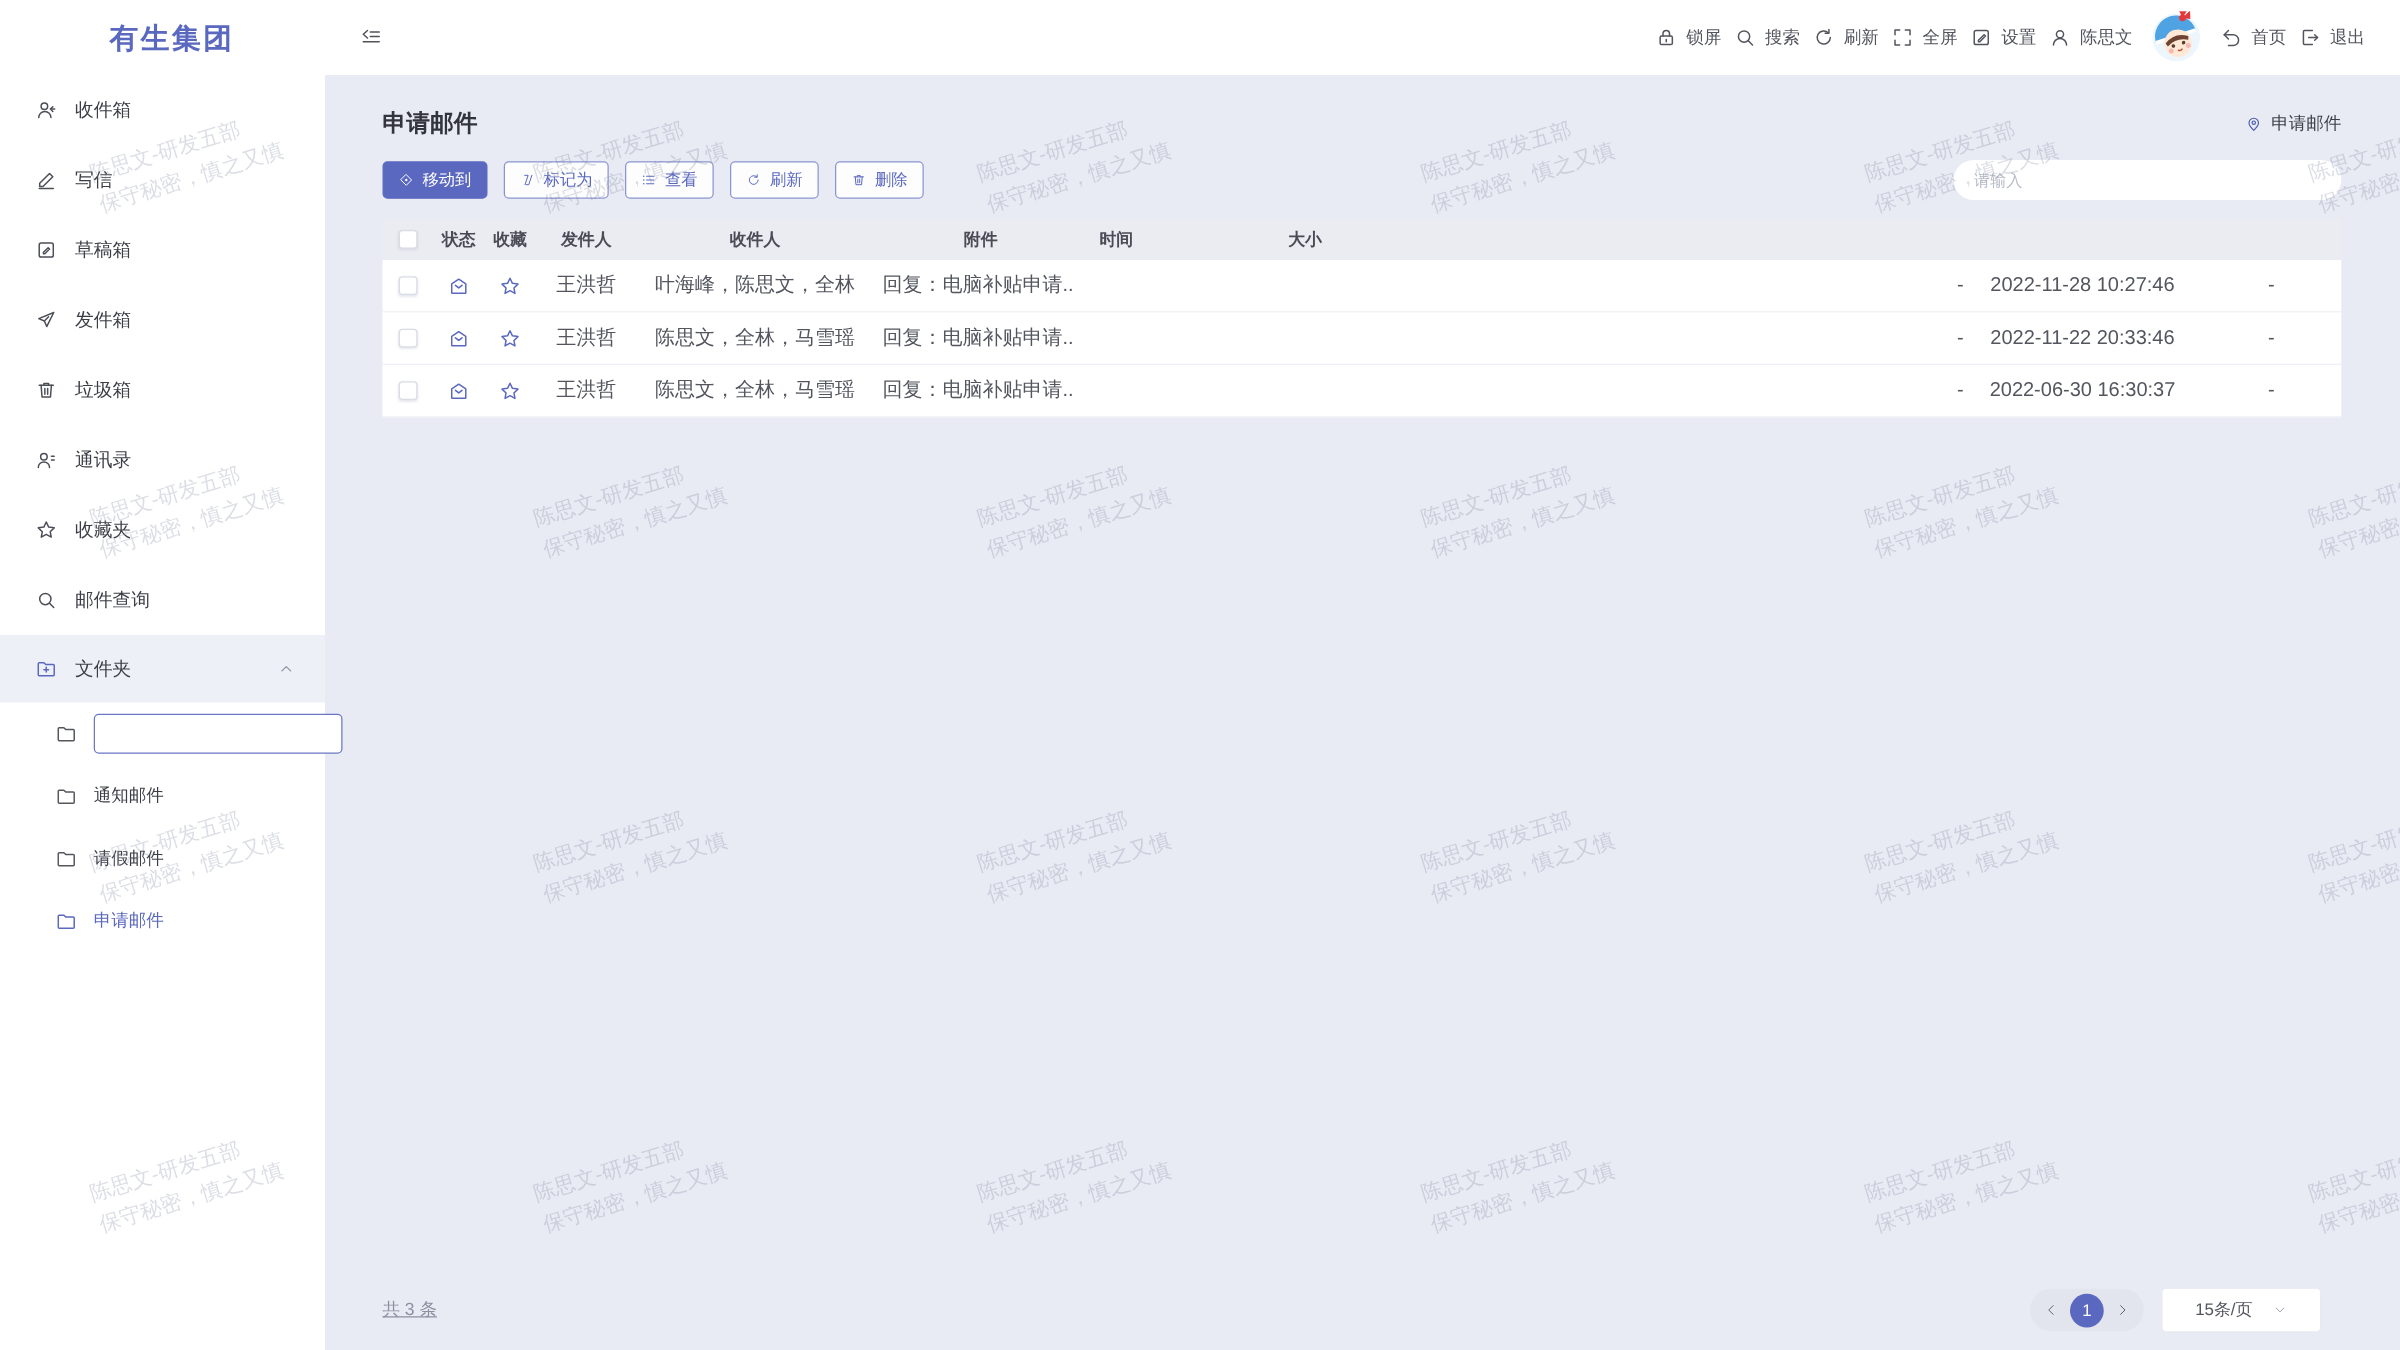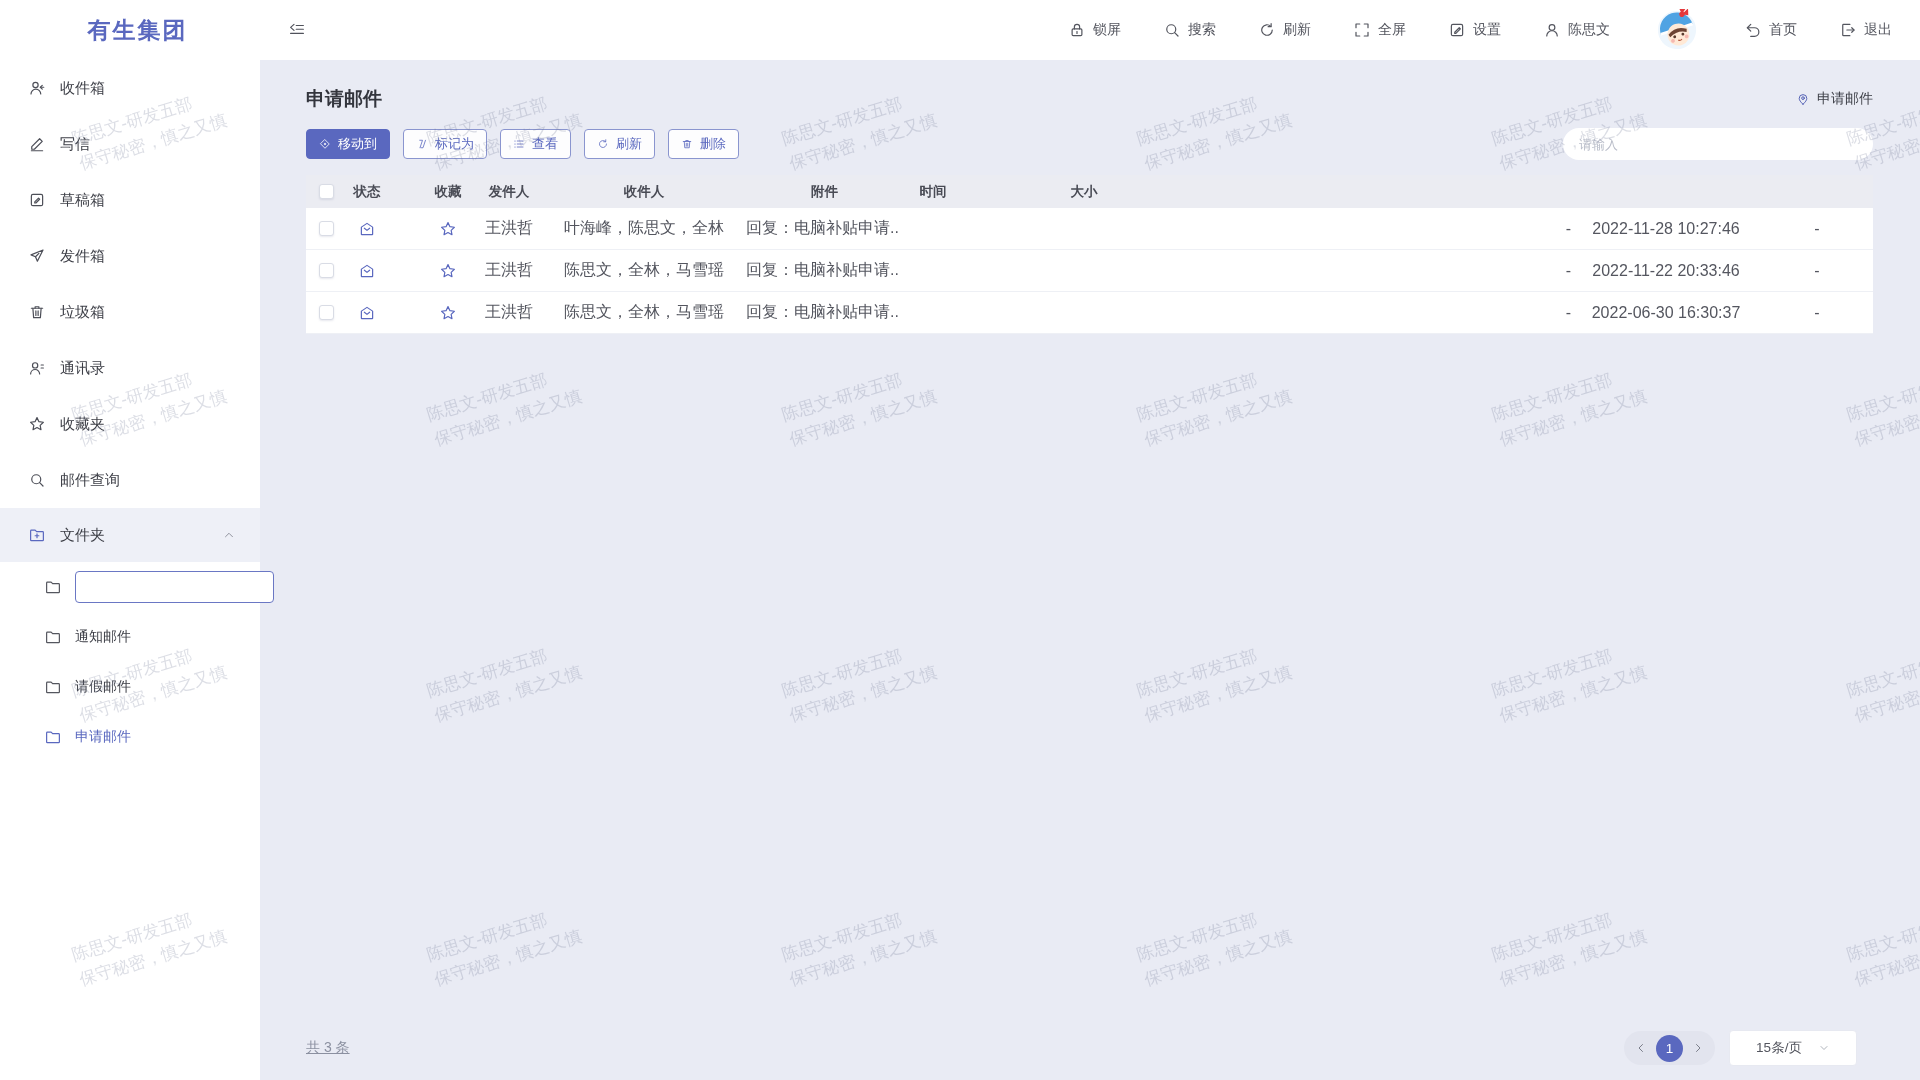--- a/index.html
+++ b/index.html
@@ -24,21 +24,21 @@
              font-size:14px; color:#3c3e46; cursor:pointer; }
   .sub-row .ic { color:#55575f; }
   .sub-row.selected, .sub-row.selected .ic { color:var(--primary); }
   .folder-input { flex:1; margin-right:20px; height:32px; border:1px solid #6a77c4; border-radius:4px;
                   background:#fff; outline:none; padding:0 8px; font-size:14px; font-family:inherit; }
 
   
   .right-col { flex:1; display:flex; flex-direction:column; min-width:0; }
   .topbar { height:60px; background:#fff; display:flex; align-items:center; padding:0 28px; flex:0 0 60px; }
   .collapse-btn { color:#50525b; cursor:pointer; display:flex; }
-  .topbar-actions { margin-left:auto; display:flex; align-items:center; gap:42px; }
+  .topbar-actions { margin-left:auto; display:flex; align-items:center; gap:10px; }
   .tb-item { display:flex; align-items:center; gap:7px; font-size:14px; color:#53555e; cursor:pointer; white-space:nowrap; }
   .tb-item .ic { color:#53555e; }
   .avatar { width:42px; height:42px; border-radius:50%; overflow:visible; margin:0 4px; cursor:pointer; flex:0 0 42px; }
 
   
   .main { flex:1; display:flex; flex-direction:column; padding:0 47px 0 46px; min-height:0; }
   .title-row { margin-top:26px; display:flex; align-items:center; justify-content:space-between; }
   .page-title { font-size:19px; font-weight:600; color:#33353d; }
   .breadcrumb { display:flex; align-items:center; gap:7px; font-size:14px; color:#3d3f47; }
   .breadcrumb .ic { color:#4a58b0; }
@@ -53,21 +53,21 @@
                   background:#fff; padding:0 16px; font-size:13px; color:#53555e; outline:none; font-family:inherit; }
   .search-input::placeholder { color:#b9bdc9; }
 
   .mail-table { margin-top:15px; }
   .thead { display:flex; align-items:center; height:33px; background:#ebecf2;
            font-size:13.5px; font-weight:bold; color:#494b55; }
   .trow { display:flex; align-items:center; height:42px; background:#fff;
           border-bottom:1px solid #eef0f5; font-size:16px; color:#54565f; cursor:pointer; }
   .c-check { width:40px; display:flex; align-items:center; justify-content:center; }
   .c-status{ width:42px; display:flex; align-items:center; justify-content:center; }
-  .c-fav   { width:40px; display:flex; align-items:center; justify-content:center;margin-left:40px; }
+  .c-fav   { width:40px; display:flex; align-items:center; justify-content:center; }
   .c-sender{ width:82px; text-align:center; }
   .c-recip { width:188px; text-align:center; white-space:nowrap; }
   .c-subj  { flex:1; text-align:left; padding-left:8px; white-space:nowrap; overflow:hidden; }
   .thead .c-subj { text-align:center; padding-left:0; }
   .c-attach{ width:100px; text-align:right; }
   .c-time  { width:190px; text-align:center; }
   .c-size  { width:112px; text-align:center; }
   .cb { width:15px; height:15px; border:1px solid #d9dce5; border-radius:3px; background:#fff;
         box-shadow:0 1px 2px rgba(120,130,160,.18); cursor:pointer; display:inline-block; }
   .c-status .ic, .c-fav .ic { color:var(--primary); }

